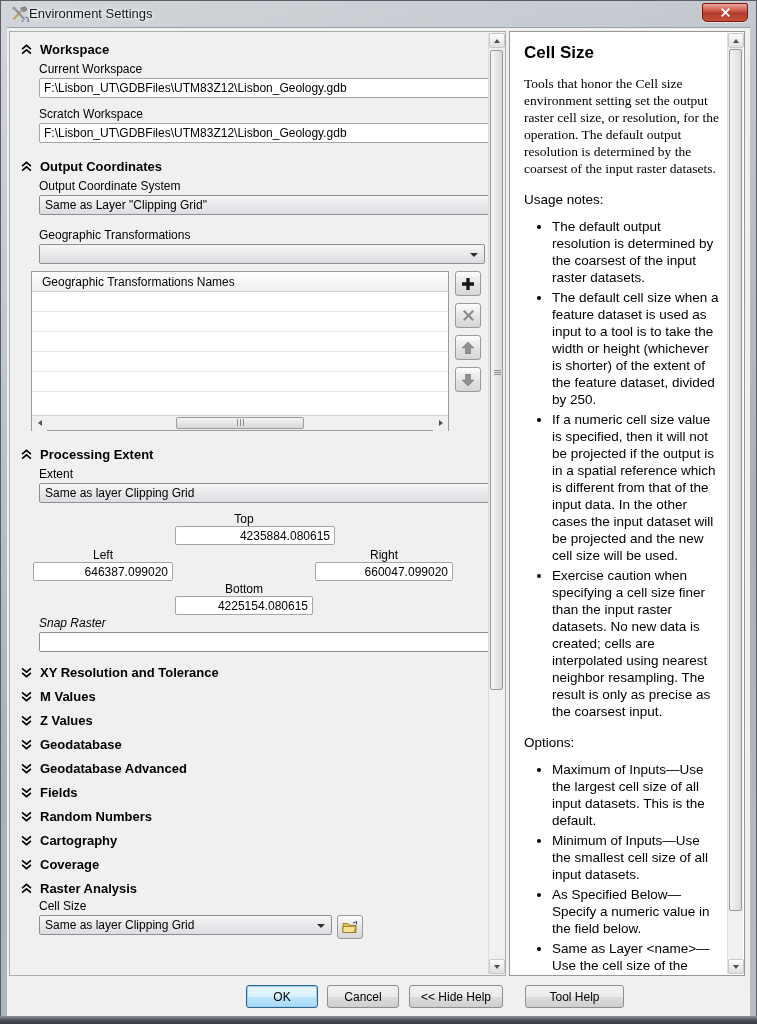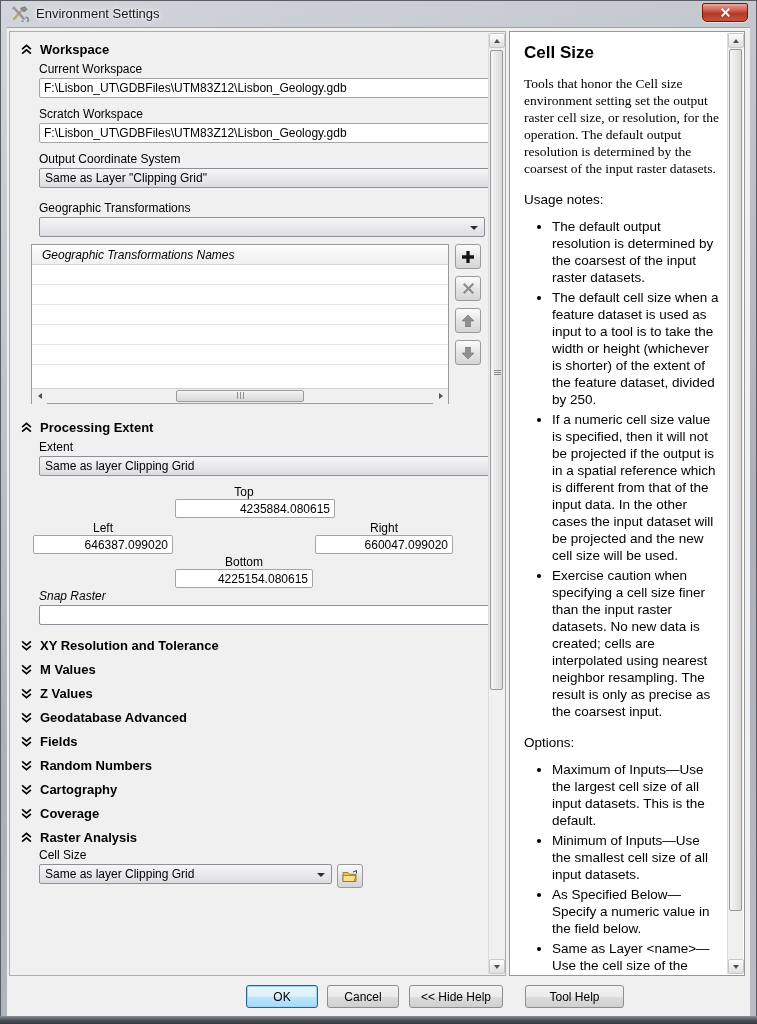--- a/index.html
+++ b/index.html
@@ -3,21 +3,21 @@
 <meta charset="utf-8">
 <style>
   html,body{margin:0;padding:0;background:#888;}
   *{box-sizing:border-box;}
   .win{position:relative;width:757px;height:1024px;
        font-family:"Liberation Sans","DejaVu Sans",sans-serif;font-size:12px;color:#000;
        background:linear-gradient(160deg,#d2d6db 0%,#bfc4ca 30%,#aab0b7 60%,#b8bdc4 100%);
        overflow:hidden;box-shadow:0 0 0 1px #5a5e64 inset;}
   
   .titlebar{position:absolute;left:0;top:0;width:100%;height:27px;display:flex;align-items:center;
-            padding-left:11px;gap:7px;}
+            padding-left:11px;gap:0;}
   .title-text{font-size:13px;color:#15181c;text-shadow:0 0 3px #fff,0 0 6px #fff;}
   .close-btn{position:absolute;top:3px;right:9px;width:46px;height:19px;border:1px solid #7c1408;
              border-radius:0 0 5px 5px;border-top-left-radius:2px;border-top-right-radius:2px;
              background:linear-gradient(180deg,#e8a89b 0%,#d0584a 40%,#b13b2c 55%,#c4523d 100%);
              display:flex;align-items:center;justify-content:center;box-shadow:0 1px 0 #ffffff88;}
   
   .client{position:absolute;left:7px;top:27px;width:743px;height:989px;background:#f0f0f0;
           border-top:1px solid #9aa0a6;}
   .bottom-edge{position:absolute;left:0;bottom:0;width:100%;height:8px;
                background:linear-gradient(180deg,#8d9197 0%,#4a4e54 55%,#353940 100%);}
@@ -47,21 +47,21 @@
          background:linear-gradient(180deg,#f5f5f5 0%,#ebebee 45%,#dcdde1 100%);
          display:flex;align-items:center;padding:0 18px 0 5px;overflow:hidden;white-space:nowrap;}
   .combo .arr{position:absolute;right:6px;top:8px;width:0;height:0;
               border-left:4px solid transparent;border-right:4px solid transparent;border-top:4px solid #2e2e2e;}
   .combo.wide{width:446px;flex:none;}
   .combo.narrow{width:293px;flex:none;}
   .mini-btn{width:26px;height:24px;border:1px solid #9a9a9a;border-radius:3px;
             background:linear-gradient(180deg,#fdfdfd,#e5e5e5 50%,#d5d5d5);
             display:flex;align-items:center;justify-content:center;padding:0;}
   
-  .listwrap{display:flex;gap:6px;margin:7px 8px 0 12px;font-style:italic;}
+  .listwrap{display:flex;gap:6px;margin:7px 8px 0 12px;}
   .listbox{width:428px;height:160px;border:1px solid #9a9a9a;background:#fff;position:relative;}
   .list-header{height:20px;background:linear-gradient(180deg,#fdfdfd,#eef0f2);border-bottom:1px solid #d5d5d5;
                display:flex;align-items:center;padding-left:10px;font-size:12px;}
   .list-row{height:20px;border-bottom:1px solid #e6e6e6;}
   .hscroll{position:absolute;left:0;bottom:0;width:100%;height:15px;background:#f0f0f0;
            border-top:1px solid #d0d0d0;display:flex;align-items:center;}
   .hs-btn{width:15px;height:15px;display:flex;align-items:center;justify-content:center;background:#f0f0f0;}
   .hs-track{flex:1;position:relative;height:15px;}
   .hs-thumb{position:absolute;left:50%;top:1px;transform:translateX(-50%);width:128px;height:12px;
             border:1px solid #9b9b9b;border-radius:2px;background:linear-gradient(180deg,#f4f4f4,#d8d8d8);
@@ -157,20 +157,28 @@
           <span style="display:inline-flex;">
             <svg width="17" height="14" viewBox="0 0 17 14">
                 <path d="M11 3 L14.5 1.6 L14.5 4.4" fill="none" stroke="#33415c" stroke-width="1"></path>
                 <path d="M1 3.5 h5 l1.4 1.8 h6.6 v7.2 H1 Z" fill="#f0c355" stroke="#8c6d1c" stroke-width="0.8"></path>
                 <path d="M1 6.4 h13 l-1.8 6.1 H1 Z" fill="#f9e08e" stroke="#8c6d1c" stroke-width="0.8"></path>
               </svg>
           </span>
         </button>
       </div>
 
+      <div class="sec">
+        <span class="chev">
+          <svg width="11" height="11" viewBox="0 0 10 10">
+              <path d="M1 4.6 L5 1.2 L9 4.6 M1 8.8 L5 5.4 L9 8.8" stroke="#000" stroke-width="1.5" fill="none"></path>
+            </svg>
+        </span>
+        <span>Output Coordinates</span>
+      </div>
       <div class="lbl">Output Coordinate System</div>
       <div class="row">
         <div class="combo">
           <span>Same as Layer "Clipping Grid"</span>
           <span class="arr"></span>
         </div>
         <button class="mini-btn">
           <span style="display:inline-flex;">
             <svg width="17" height="14" viewBox="0 0 17 14">
                 <path d="M11 3 L14.5 1.6 L14.5 4.4" fill="none" stroke="#33415c" stroke-width="1"></path>
@@ -318,20 +326,28 @@
             </svg>
           </span>
         <span>Z Values</span>
       </div>
       <div class="sec tight">
         <span class="chev">
             <svg width="11" height="11" viewBox="0 0 10 10">
               <path d="M1 1.2 L5 4.6 L9 1.2 M1 5.4 L5 8.8 L9 5.4" stroke="#000" stroke-width="1.5" fill="none"></path>
             </svg>
           </span>
+        <span>Geodatabase</span>
+      </div>
+      <div class="sec tight">
+        <span class="chev">
+            <svg width="11" height="11" viewBox="0 0 10 10">
+              <path d="M1 1.2 L5 4.6 L9 1.2 M1 5.4 L5 8.8 L9 5.4" stroke="#000" stroke-width="1.5" fill="none"></path>
+            </svg>
+          </span>
         <span>Geodatabase Advanced</span>
       </div>
       <div class="sec tight">
         <span class="chev">
             <svg width="11" height="11" viewBox="0 0 10 10">
               <path d="M1 1.2 L5 4.6 L9 1.2 M1 5.4 L5 8.8 L9 5.4" stroke="#000" stroke-width="1.5" fill="none"></path>
             </svg>
           </span>
         <span>Fields</span>
       </div>

